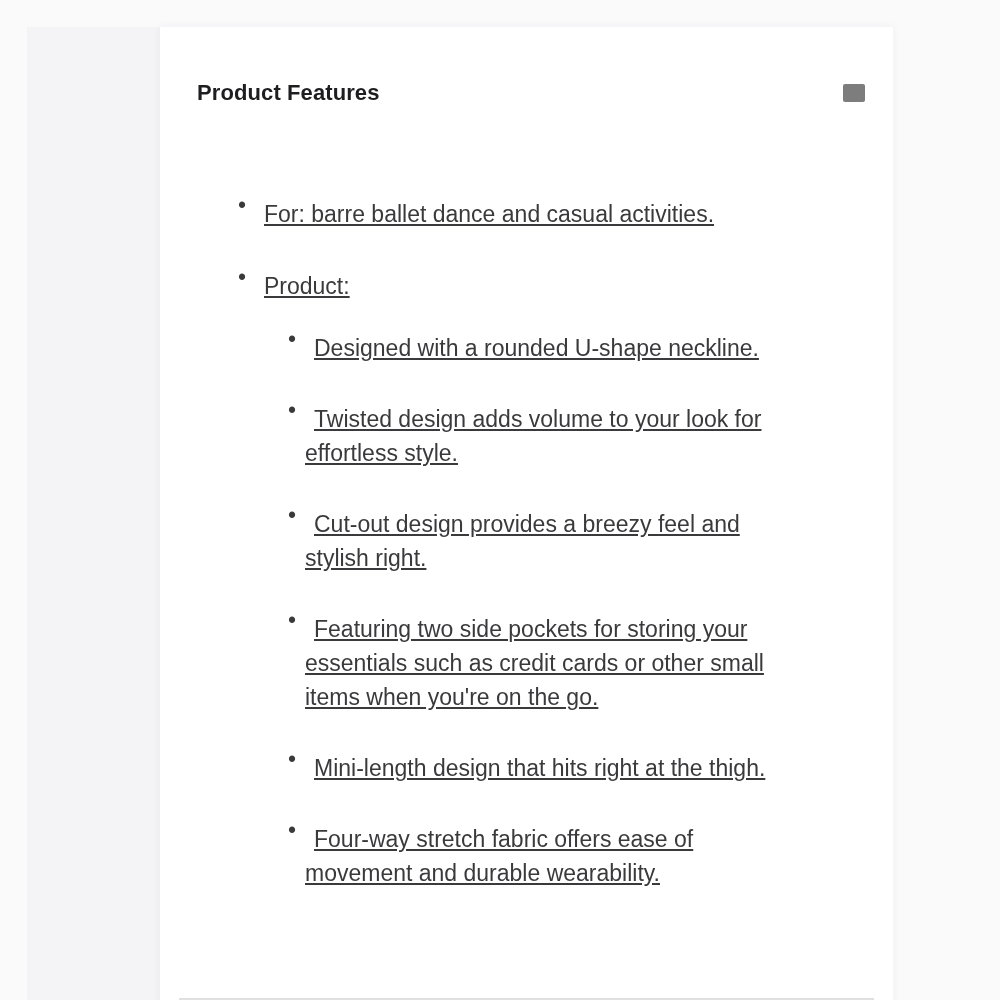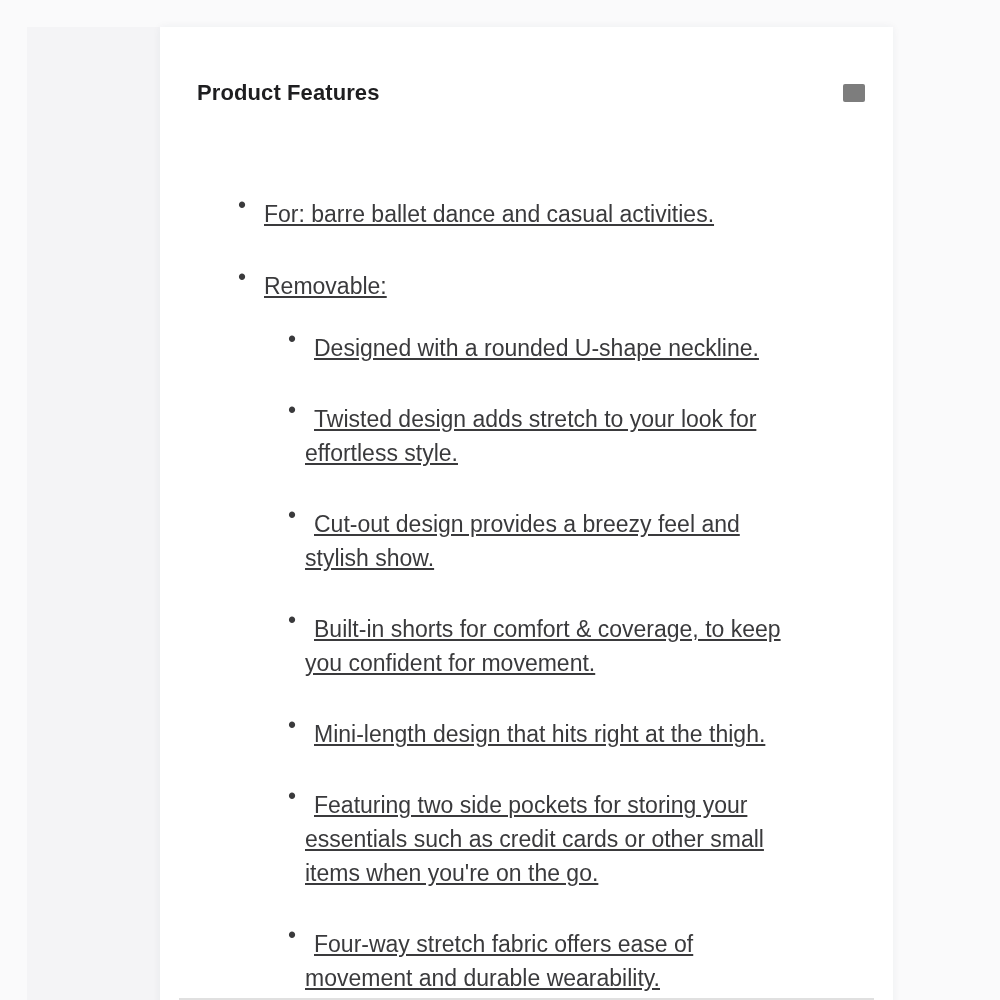--- a/index.html
+++ b/index.html
@@ -126,32 +126,30 @@
 
   <div class="panel">
 
     <div class="section-header">
       <div class="section-title">Product Features</div>
       <div class="minus-icon"></div>
     </div>
 
     <ul class="feature-list" id="feature-list">
         <li><span class="li-text">For: barre ballet dance and casual activities.</span></li>
-        <li><span class="li-text">Removable:</span><ul class="sub-list">
+        <li><span class="li-text">Product:</span><ul class="sub-list">
             <li><span class="li-text">Designed with a rounded U-shape neckline.</span></li>
-            <li><span class="li-text">Twisted design adds stretch to your look for
+            <li><span class="li-text">Twisted design adds volume to your look for
 effortless style.</span></li>
             <li><span class="li-text">Cut-out design provides a breezy feel and
-stylish show.</span></li>
-            <li><span class="li-text">Built-in shorts for comfort &amp; coverage, to keep
-you confident for movement.</span></li>
-            <li><span class="li-text">Mini-length design that hits right at the thigh.</span></li>
+stylish right.</span></li>
             <li><span class="li-text">Featuring two side pockets for storing your
 essentials such as credit cards or other small
 items when you're on the go.</span></li>
+            <li><span class="li-text">Mini-length design that hits right at the thigh.</span></li>
             <li><span class="li-text">Four-way stretch fabric offers ease of
 movement and durable wearability.</span></li>
           </ul></li>
       </ul>
 
     <div class="section-divider"></div>
   </div>
 
   <div class="gutter-right"></div>
 </div>

